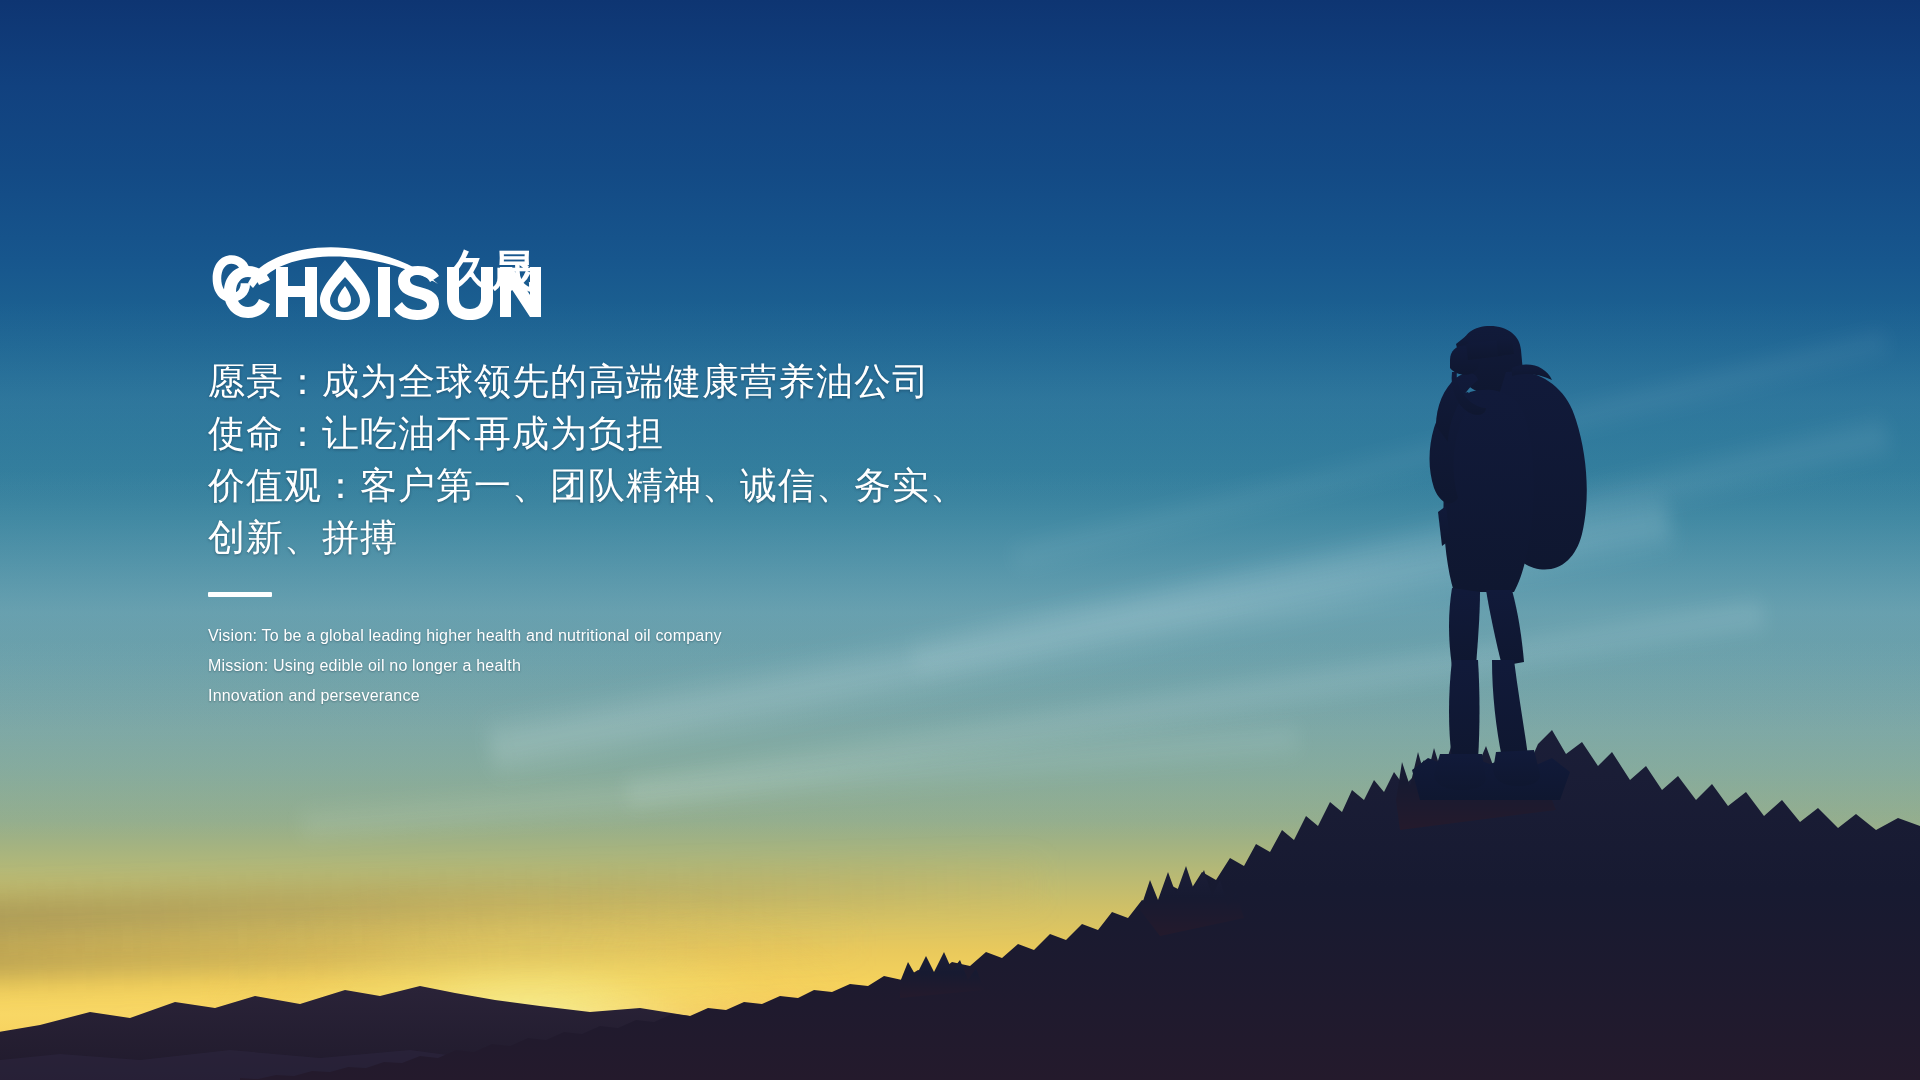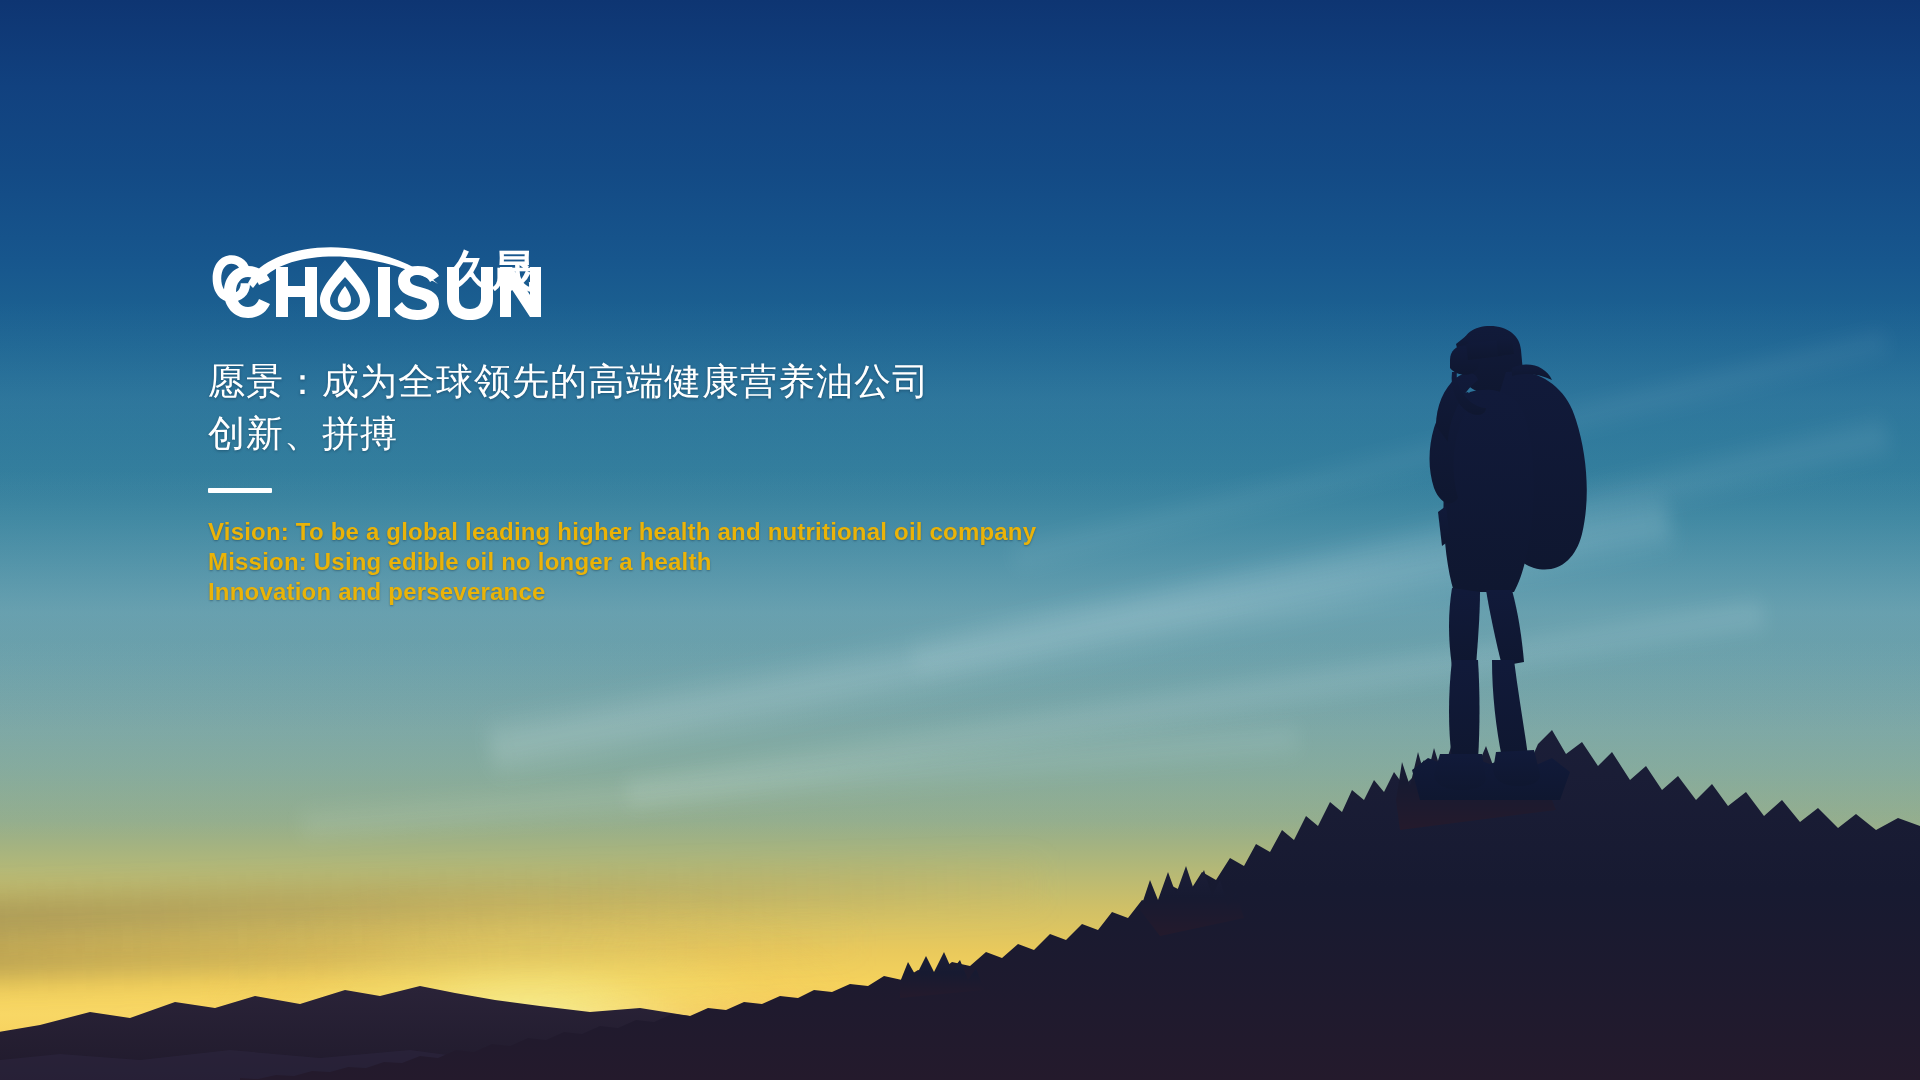--- a/index.html
+++ b/index.html
@@ -154,24 +154,24 @@
   
   .divider {
     width:64px; height:5px;
     background:#ffffff;
     margin:28px 0 24px 0;
     border-radius:1px;
   }
 
   
   .en-block {
-    color:#eab308;
-    font-size:24px;
+    color:#ffffff;
+    font-size:16px;
     line-height:30px;
-    font-weight:700;
+    font-weight:400;
     letter-spacing:.2px;
     text-shadow:0 1px 2px rgba(0,25,45,.35);
   }
   .en-line { white-space:nowrap; }
 </style>
 </head>
 <body>
 
 <div id="stage">
 
@@ -465,20 +465,22 @@
                    L 333 71 L 322 71 L 303 42 L 303 71 L 292 71 Z"></path>
         </g>
       </svg>
 
       <div style="position:absolute; left:240px; top:0; font-size:44px; font-weight:700;
                   color:#ffffff; letter-spacing:-1px; line-height:50px;">久晟</div>
     </div>
 
     <div class="cn-block">
       <div class="cn-line">愿景：成为全球领先的高端健康营养油公司</div>
+      <div class="cn-line">使命：让吃油不再成为负担</div>
+      <div class="cn-line">价值观：客户第一、团队精神、诚信、务实、</div>
       <div class="cn-line">创新、拼搏</div>
     </div>
 
     <div class="divider"></div>
 
     <div class="en-block">
       <div class="en-line">Vision: To be a global leading higher health and nutritional oil company</div>
       <div class="en-line">Mission: Using edible oil no longer a health</div>
       <div class="en-line">Innovation and perseverance</div>
     </div>

